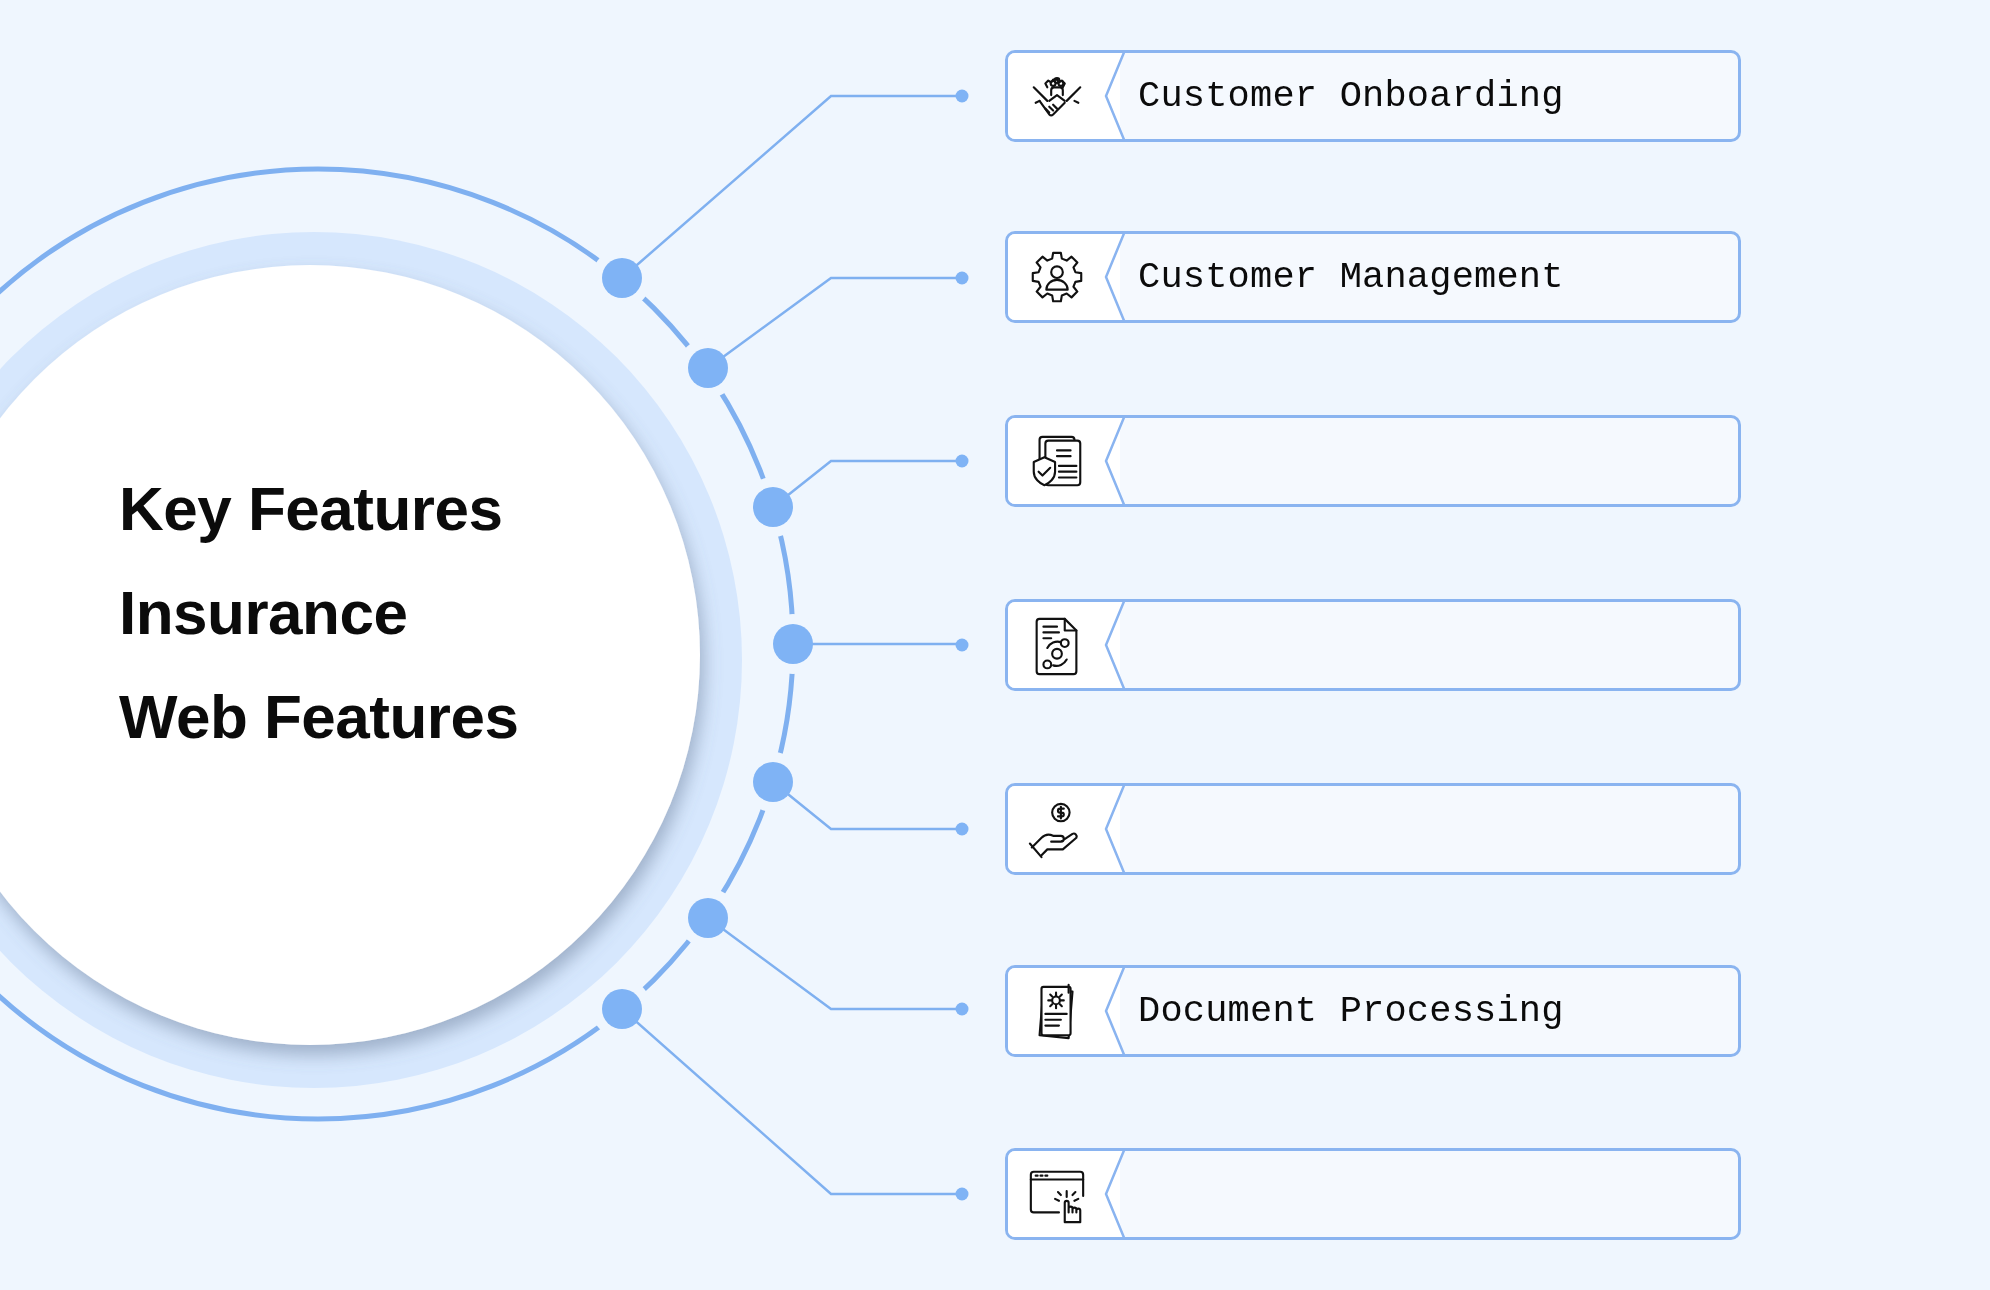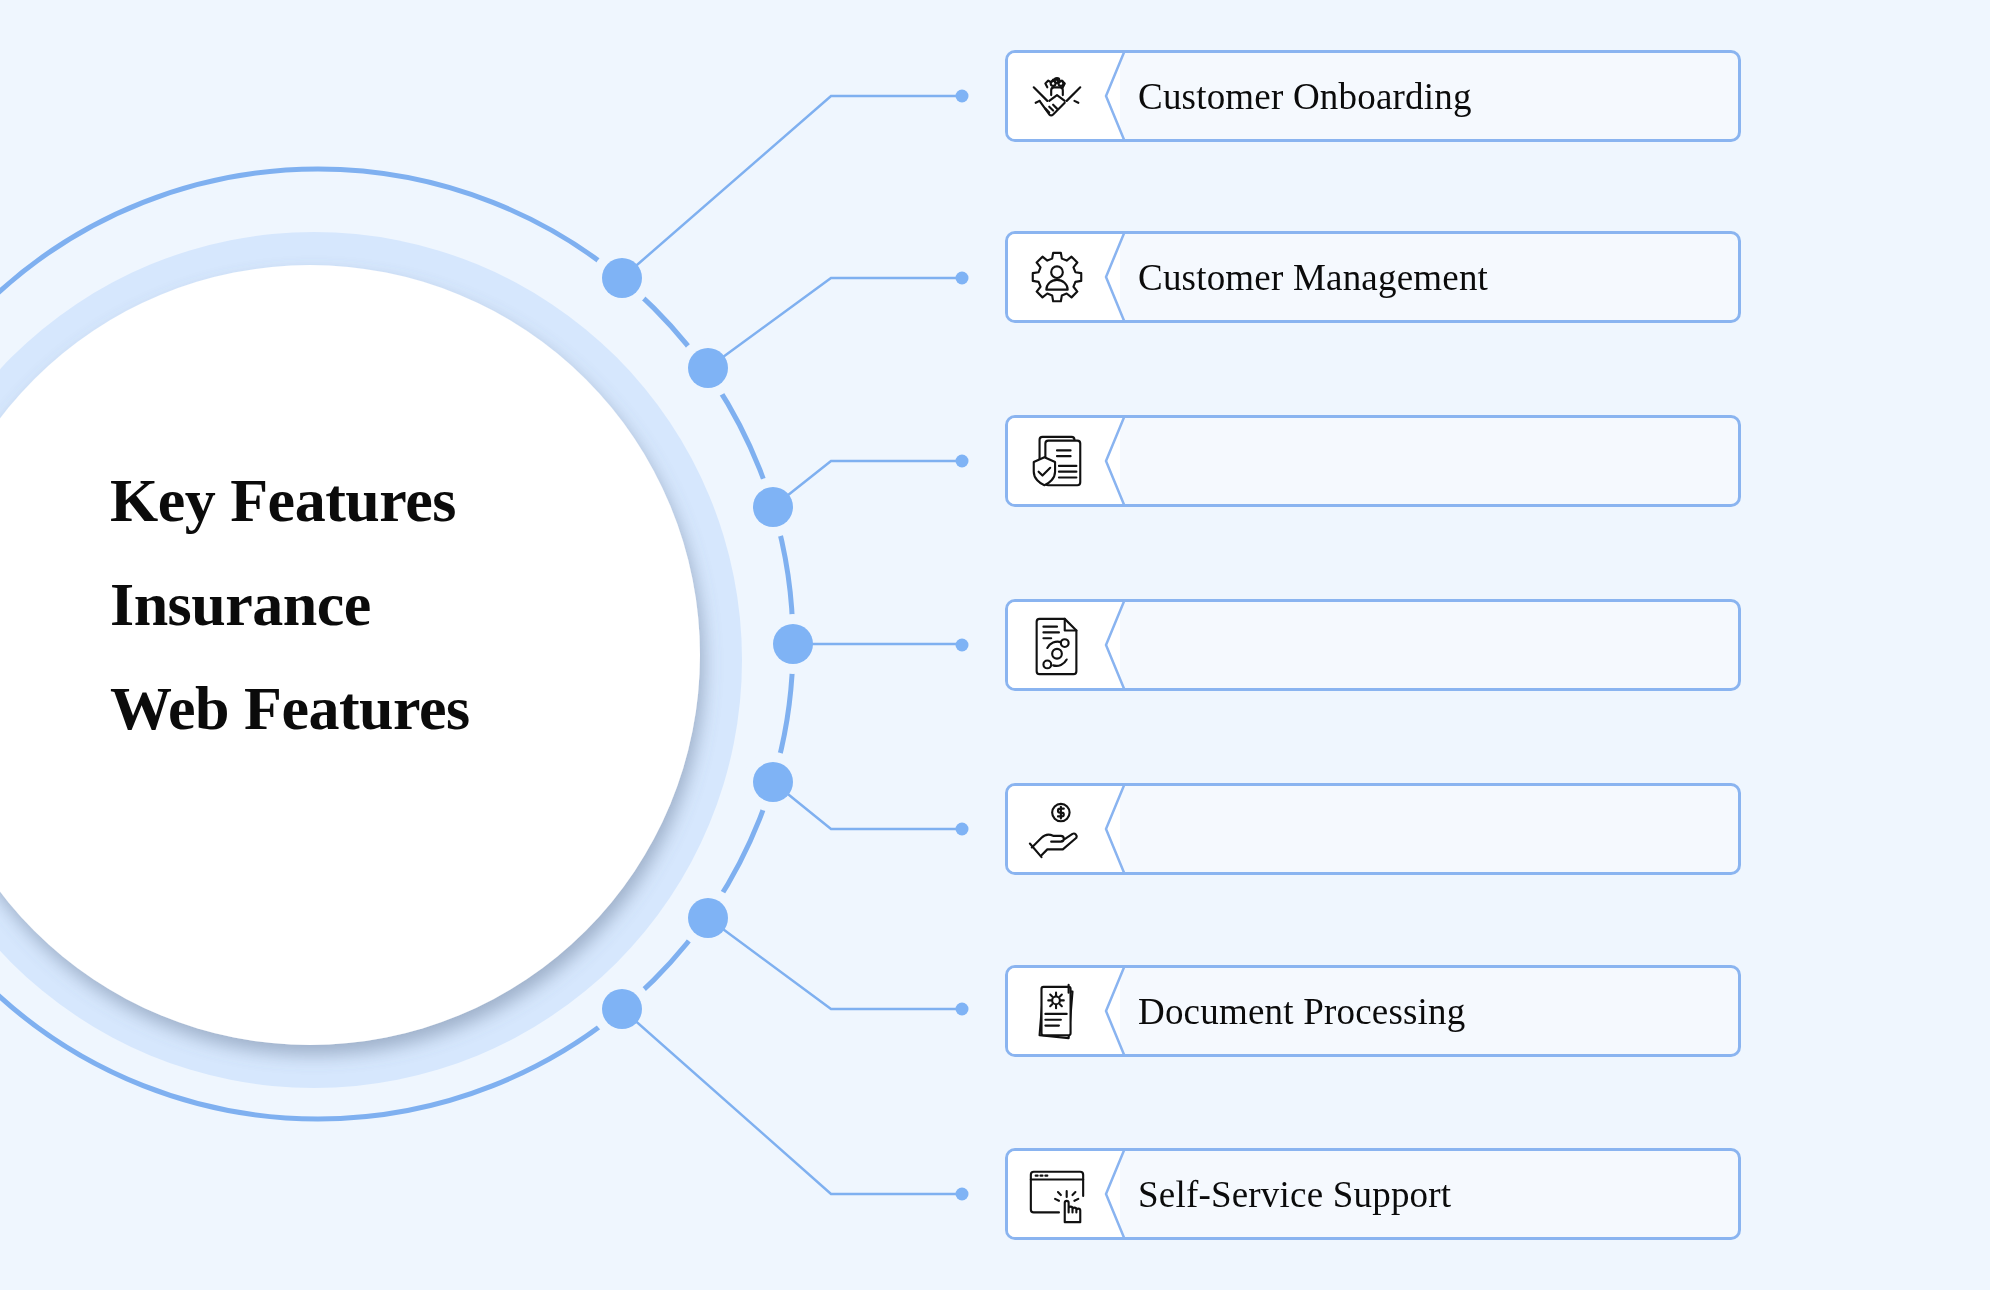--- a/index.html
+++ b/index.html
@@ -5,43 +5,43 @@
   html, body { margin: 0; padding: 0; }
   body {
     width: 1990px; height: 1290px; overflow: hidden;
     background: #eff6fe;
     position: relative;
     font-family: "Liberation Sans", "DejaVu Sans", sans-serif;
   }
   #diagram-svg { position: absolute; left: 0; top: 0; width: 1990px; height: 1290px; }
   .title {
     position: absolute; left: 102px; top: 440px;
-    font-family: Liberation Serif, serif;
+    font-family: Liberation Sans, sans-serif;
     font-size: 62px; font-weight: 600; color: #0b0b0b;
     line-height: 104px; letter-spacing: -0.5px;
-    margin: 8px;
+    margin: 17px;
   }
   .title span { display: block; white-space: nowrap; }
   .feature-box {
     position: absolute; left: 1005px; width: 736px; height: 92px;
     box-sizing: border-box;
     border: 3px solid #8ab4f0; border-radius: 10px;
     background: #f5f9fe;
     overflow: hidden;
   }
   .icon-panel {
     position: absolute; left: 0; top: 0; width: 112px; height: 100%;
     background: #ffffff;
   }
   .icon-panel svg.icon { position: absolute; left: 18px; top: 13px; width: 62px; height: 62px; }
   .notch { position: absolute; left: 88px; top: -3px; width: 40px; height: 92px; }
   .feature-label {
     position: absolute; left: 130px; top: 0; height: 100%;
     display: flex; align-items: center;
-    font-family: Liberation Serif, serif;
+    font-family: Liberation Mono, monospace;
     font-size: 37px; font-weight: 500; color: #0b0b0b;
     letter-spacing: 0.2px; white-space: nowrap;
   }
 </style>
 </head>
 <body>
 
 <svg id="diagram-svg" viewBox="0 0 1990 1290" xmlns="http://www.w3.org/2000/svg">
   <defs>
     <radialGradient id="bandGrad" cx="0.35" cy="0.5" r="0.6">
@@ -218,14 +218,13 @@
       <path d="M5 16 h54"></path>
       <path d="M10 12 h2 M15 12 h2 M20 12 h2"></path>
       <path d="M42 34 v-6 M34 38 l-4-2 M50 38 l4-2 M36 32 l-3-3 M48 32 l3-3"></path>
       <path d="M40 60 v-20 a2 2 0 0 1 4 0 v10 v-4 a2 2 0 0 1 4 0 v4 v-3 a2 2 0 0 1 4 0 v3 v-2 a2 2 0 0 1 4 0 v12 h-16z" fill="#fff"></path>
     </svg>
     <svg class="notch" viewBox="0 0 40 92" preserveAspectRatio="none">
       <polygon points="0,0 29,0 10,46 29,92 0,92" fill="#ffffff"></polygon>
       <polyline points="29,0 10,46 29,92" fill="none" stroke="#8ab4f0" stroke-width="2.5"></polyline>
     </svg>
   </div>
-  <div class="feature-label">Self-Service Support</div>
 </div>
 
 </body></html>

